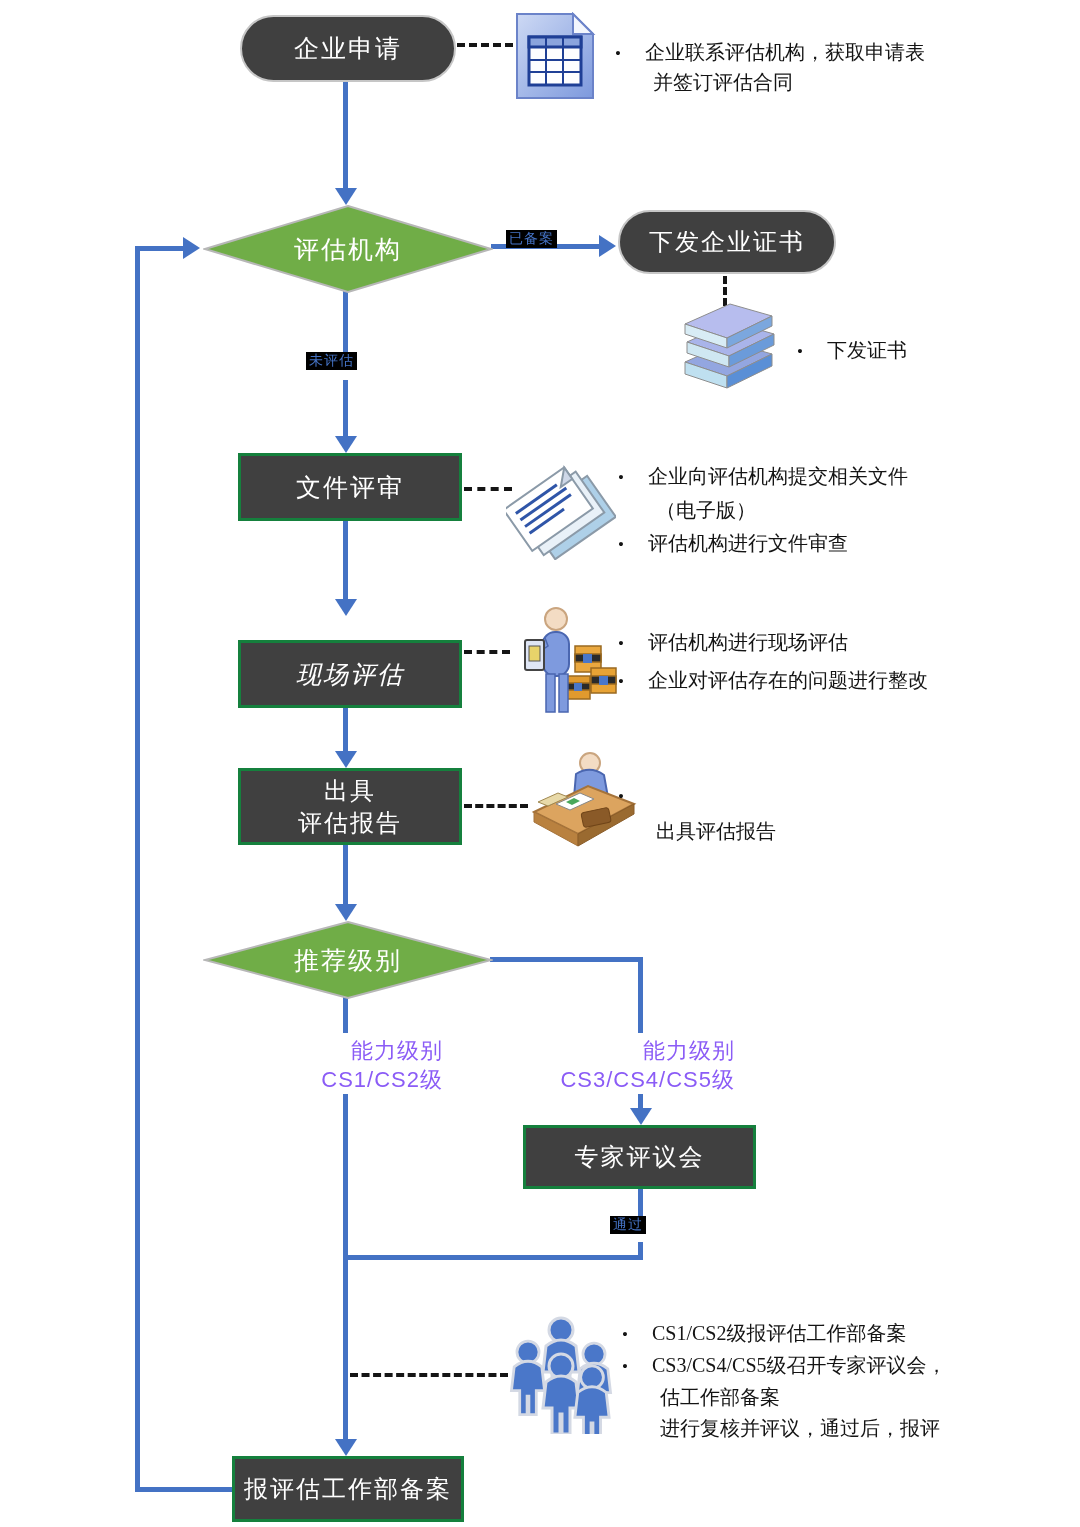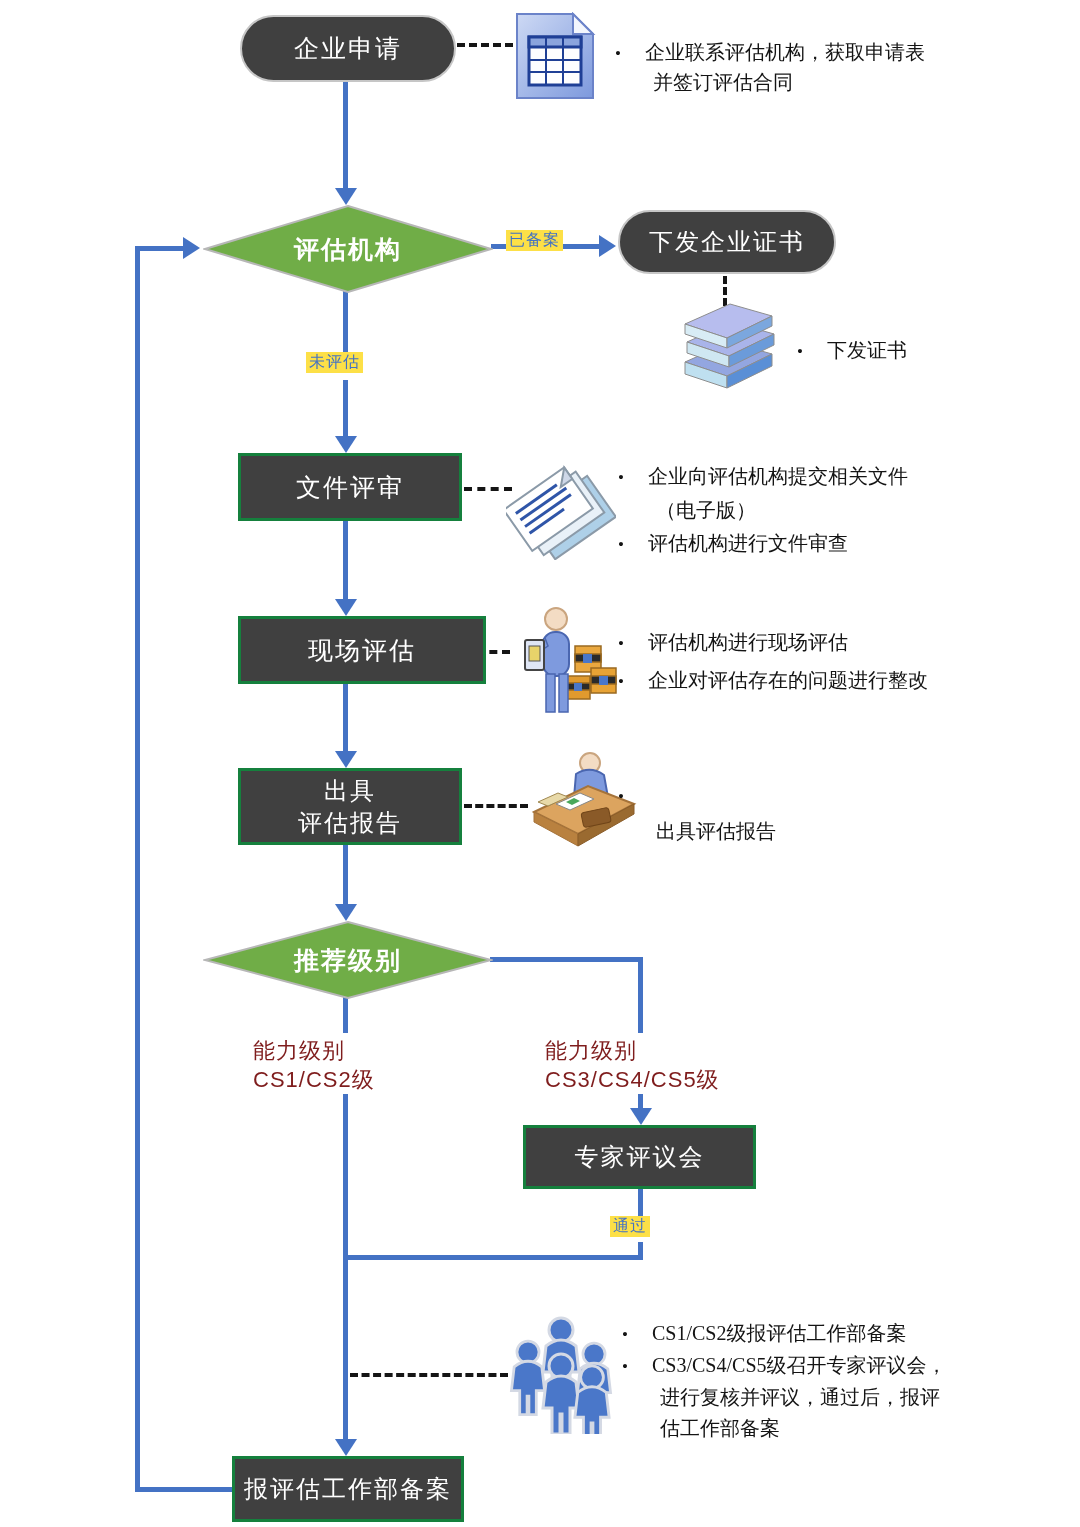--- a/index.html
+++ b/index.html
@@ -10,39 +10,39 @@
   
   .node { position:absolute; background:#404040; color:#ffffff; display:flex; flex-direction:column;
           align-items:center; justify-content:center; text-align:center; z-index:3;
           font-size:25px; letter-spacing:2px; line-height:1.3; }
   .stadium { border-radius:34px; border:2px solid #c6c6c6; }
   .rect    { border:3px solid #15803d; }
 
   
   .dsvg { position:absolute; z-index:2; }
   .dlabel { position:absolute; z-index:4; color:#fff; font-size:25px; letter-spacing:2px;
-            display:flex; align-items:center; justify-content:center;font-weight:bold; }
+            display:flex; align-items:center; justify-content:center; }
 
   
   .vl { position:absolute; width:5px;  background:#4472C4; z-index:1; }
   .hl { position:absolute; height:5px; background:#4472C4; z-index:1; }
   .ah-d { position:absolute; width:0; height:0; border-left:11px solid transparent;
           border-right:11px solid transparent; border-top:17px solid #4472C4; z-index:2; }
   .ah-r { position:absolute; width:0; height:0; border-top:11px solid transparent;
           border-bottom:11px solid transparent; border-left:17px solid #4472C4; z-index:2; }
 
   
   .dh { position:absolute; border-top:4px dashed #151515; z-index:1; }
   .dv { position:absolute; border-left:4px dashed #151515; z-index:1; }
 
   
-  .elabel { position:absolute; color:#4472C4; font-size:16px; background:#fde047;
+  .elabel { position:absolute; color:#4472C4; font-size:14px; background:#000000;
             z-index:4; padding:0 3px; white-space:nowrap; letter-spacing:1px; }
-  .elabel2 { position:absolute; color:#7f1d1d; font-size:22px; line-height:29px;
-             text-align:left; z-index:4; letter-spacing:1px; }
+  .elabel2 { position:absolute; color:#8b5cf6; font-size:22px; line-height:29px;
+             text-align:right; z-index:4; letter-spacing:1px; }
 
   
   .note { position:absolute; font-family:"Liberation Serif","DejaVu Serif",serif;
           font-size:20px; color:#141414; z-index:3; }
   .nline { display:flex; align-items:baseline; white-space:nowrap; }
   .blt { width:30px; flex:0 0 30px; font-size:17px; }
   .cont { padding-left:38px; }
 
   .icon { position:absolute; z-index:3; }
 </style>
@@ -105,21 +105,21 @@
   <div class="dlabel" style="left:203px;top:205px;width:290px;height:88px;">评估机构</div>
 
   <div class="node stadium" style="left:618px;top:210px;width:218px;height:64px;font-size:24px;">
     <span>下发企业证书</span>
   </div>
 
   <div class="node rect" style="left:238px;top:453px;width:224px;height:68px;">
     <span>文件评审</span>
   </div>
 
-  <div class="node rect" style="left:238px;top:616px;width:248px;height:68px;">
+  <div class="node rect" style="left:238px;top:640px;width:224px;height:68px;font-style:italic;">
     <span>现场评估</span>
   </div>
 
   <div class="node rect" style="left:238px;top:768px;width:224px;height:77px;font-size:24px;">
     <span>出具</span>
     <span>评估报告</span>
   </div>
 
   <svg class="dsvg" style="left:203px;top:921px;" width="290" height="78" viewBox="0 0 290 78">
     <polygon points="145,1 288,39 145,77 2,39" fill="#70AD47" stroke="#b7b7b7" stroke-width="2"></polygon>
@@ -297,20 +297,20 @@
   <div class="note" style="left:622px;top:1318px;line-height:31px;">
     <div class="nline">
       <span class="blt">•</span>
       <span class="ntext">CS1/CS2级报评估工作部备案</span>
     </div>
     <div class="nline">
       <span class="blt">•</span>
       <span class="ntext">CS3/CS4/CS5级召开专家评议会，</span>
     </div>
     <div class="nline cont">
+      <span class="ntext">估工作部备案</span>
+    </div>
+    <div class="nline cont">
       <span class="ntext">进行复核并评议，通过后，报评</span>
     </div>
-    <div class="nline cont">
-      <span class="ntext">估工作部备案</span>
-    </div>
   </div>
 
 </div>
 
 </body></html>

